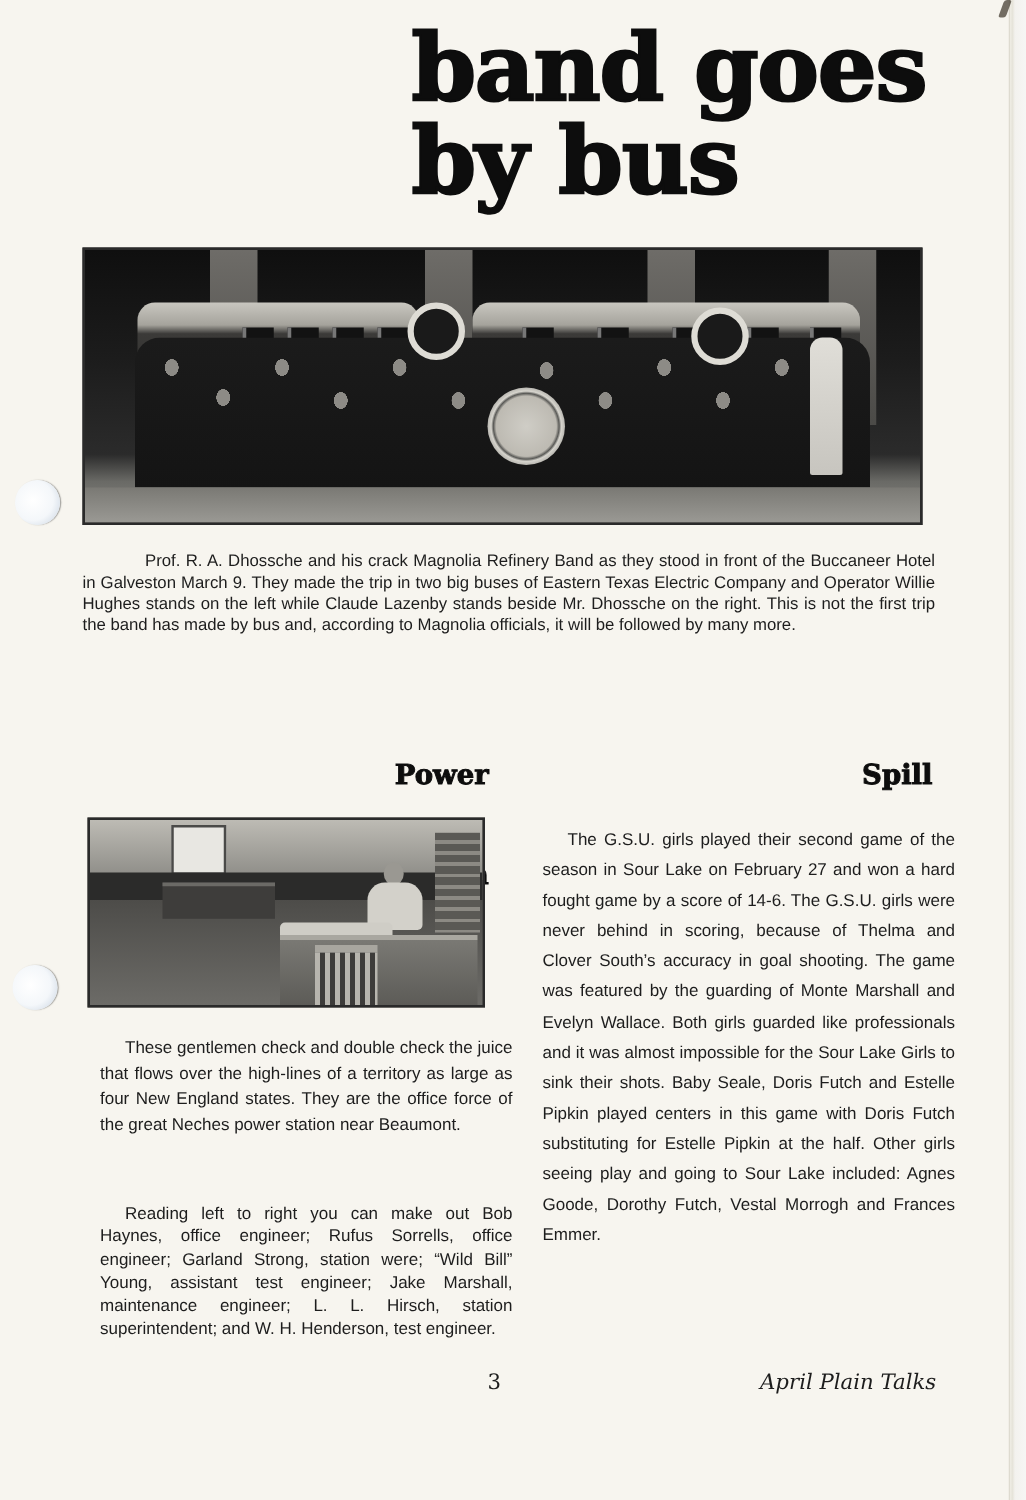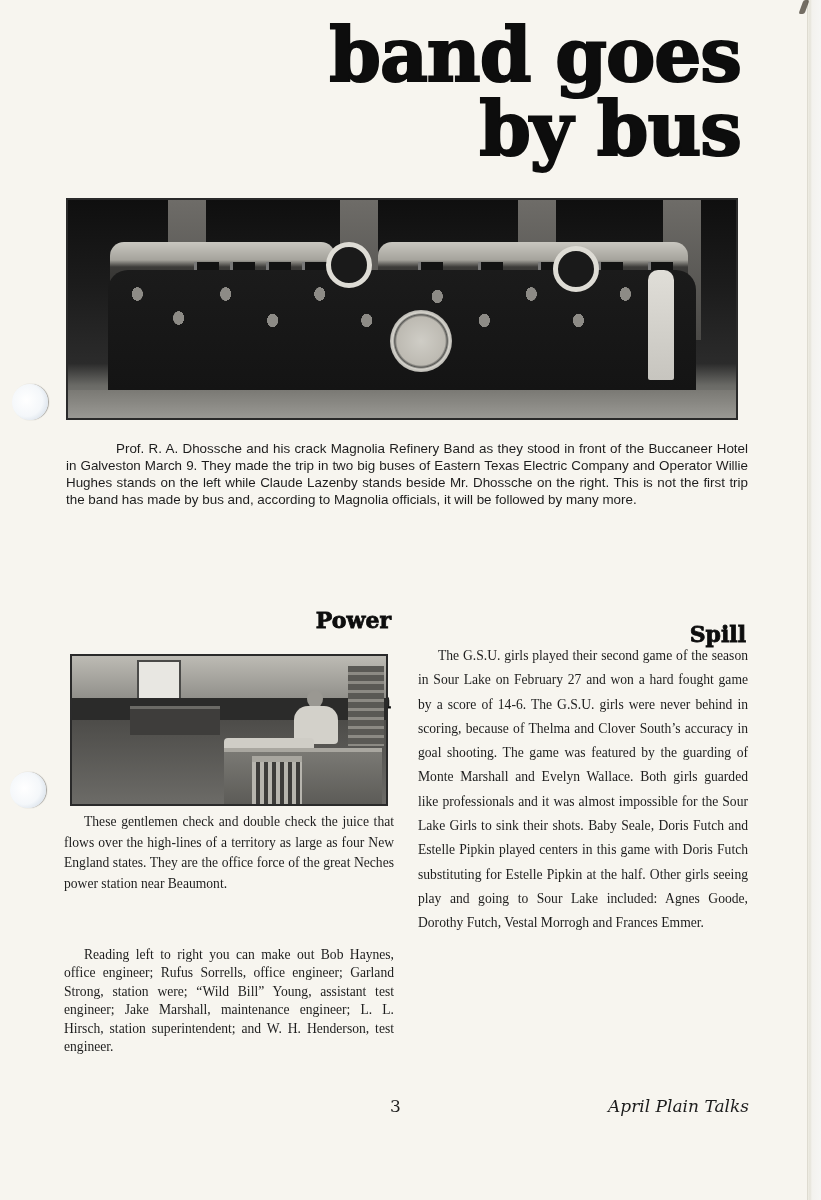--- a/index.html
+++ b/index.html
@@ -22,21 +22,21 @@
   .punch-hole {
     position: absolute; width: 36px; height: 36px; border-radius: 50%;
     background: radial-gradient(circle at 40% 45%, #ffffff 0%, #f4f7fa 55%, #dfe6ee 75%, #8a97a8 92%, #30384a 100%);
     box-shadow: 1px 0 1px rgba(0,0,0,.35);
   }
   .hole-1 { left: 12px; top: 384px; }
   .hole-2 { left: 10px; top: 772px; }
 
   .headline {
     position: absolute; right: 80px; top: 18px;
-    text-align: right; margin: 0;
+    margin: 0;
     font-family: "DejaVu Serif", serif; font-weight: 900;
     font-size: 74px; line-height: 74px; letter-spacing: -1px;
     color: #0d0d0d;
     -webkit-text-stroke: 2px #0d0d0d;
   }
   .headline span { display: block; }
 
   .photo {
     position: absolute; border: 2px solid #2a2a2a; overflow: hidden;
   }
@@ -78,42 +78,42 @@
   }
 
   .subhead {
     position: absolute; margin: 0; text-align: right;
     font-family: "DejaVu Serif", serif; font-weight: 900;
     font-size: 22px; line-height: 36px; color: #0d0d0d;
     -webkit-text-stroke: 0.8px #0d0d0d;
   }
   .subhead span { display:block;margin-top:44px; }
   .sub-power { right: 430px; top: 558px; }
-  .sub-spill { right: 75px; top: 572px; text-align: center; }
+  .sub-spill { right: 75px; top: 558px; text-align: center; }
 
   .office-photo {
     left: 70px; top: 654px; width: 314px; height: 148px;
     background: #5a5955;
   }
   .op-wall { position:absolute; left:0; right:0; top:0; height:48px; background: linear-gradient(#bdbbb4, #8b8a85); }
   .op-window { position:absolute; left:65px; top:4px; width:40px; height:36px; background:#e8e7e2; border:2px solid #4a4a48; }
   .op-wainscot { position:absolute; left:0; right:0; top:42px; height:22px; background:#2b2b2a; }
   .op-floor { position:absolute; left:0; right:0; top:64px; bottom:0; background: linear-gradient(#4d4c49, #6c6b67); }
   .op-desk { position:absolute; left:152px; top:92px; width:158px; height:56px; background: linear-gradient(#7a7974,#5a5955); border-top: 4px solid #a9a7a0; }
   .op-papers { position:absolute; left:152px; top:82px; width:90px; height:14px; background:#cfcdc6; border-radius: 4px; }
   .op-man { position:absolute; left:222px; top:50px; width:44px; height:38px; background:#d3d1ca; border-radius: 14px 14px 4px 4px; }
   .op-head { position:absolute; left:235px; top:34px; width:16px; height:18px; background:#9a9892; border-radius:50%; }
   .op-chair { position:absolute; left:180px; top:100px; width:50px; height:48px;
     background: repeating-linear-gradient(90deg, #b7b5ae 0 4px, #3d3c3a 4px 8px); border-top: 6px solid #a8a69f; }
   .op-shelf { position:absolute; right:2px; top:10px; width:36px; height:80px; background: repeating-linear-gradient(#5a5955 0 6px, #8c8a84 6px 9px); }
   .op-desk2 { position:absolute; left:58px; top:50px; width:90px; height:26px; background:#3e3d3b; border-top:3px solid #6b6a66; }
 
   .col {
-    position: absolute; margin: 0;
-    font-family: Liberation Serif, serif;
+    position: absolute; margin: 16px;
+    font-family: Liberation Sans, sans-serif;
     font-size: 13.6px; text-align: justify;
   }
   .col p { margin: 0; text-indent: 20px; }
   .col-left-1 { left: 64px; top: 812px; width: 330px; line-height: 20.5px; }
   .col-left-2 { left: 64px; top: 946px; width: 330px; line-height: 18.4px; }
   .col-right { left: 418px; top: 644px; width: 330px; line-height: 24.3px; }
 
   .footer-page {
     position: absolute; left: 390px; top: 1096px; margin:0;
     font-family: "DejaVu Serif", serif; font-size: 17px;

